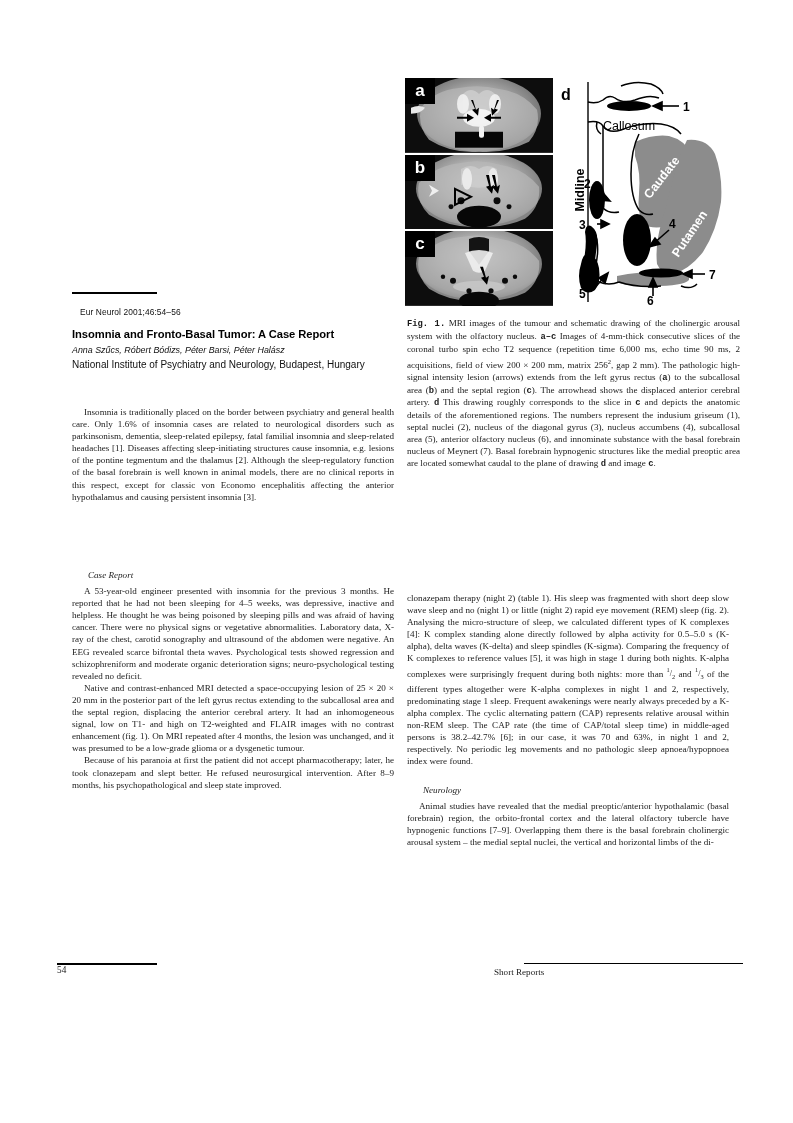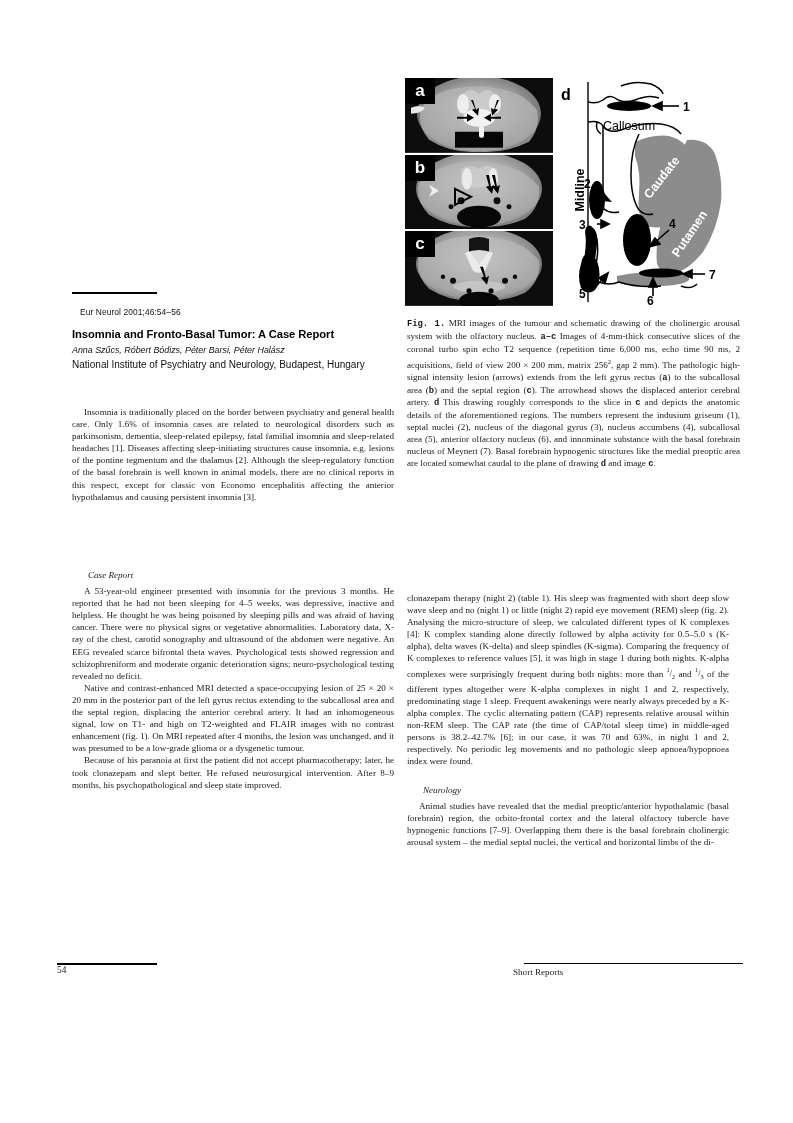--- a/index.html
+++ b/index.html
@@ -177,21 +177,21 @@
     width: 219px; height: 1.2px;
     background: #000;
   }
   .page-num {
     position: absolute;
     left: 57px; top: 965px;
     font-size: 9.3px;
   }
   .running-head {
     position: absolute;
-    left: 513px; top: 967px;
+    left: 494px; top: 967px;
     font-size: 9.1px;
   }
 </style>
 </head>
 <body>
 
 <div class="page">
 
   <div class="figure-block">
 

